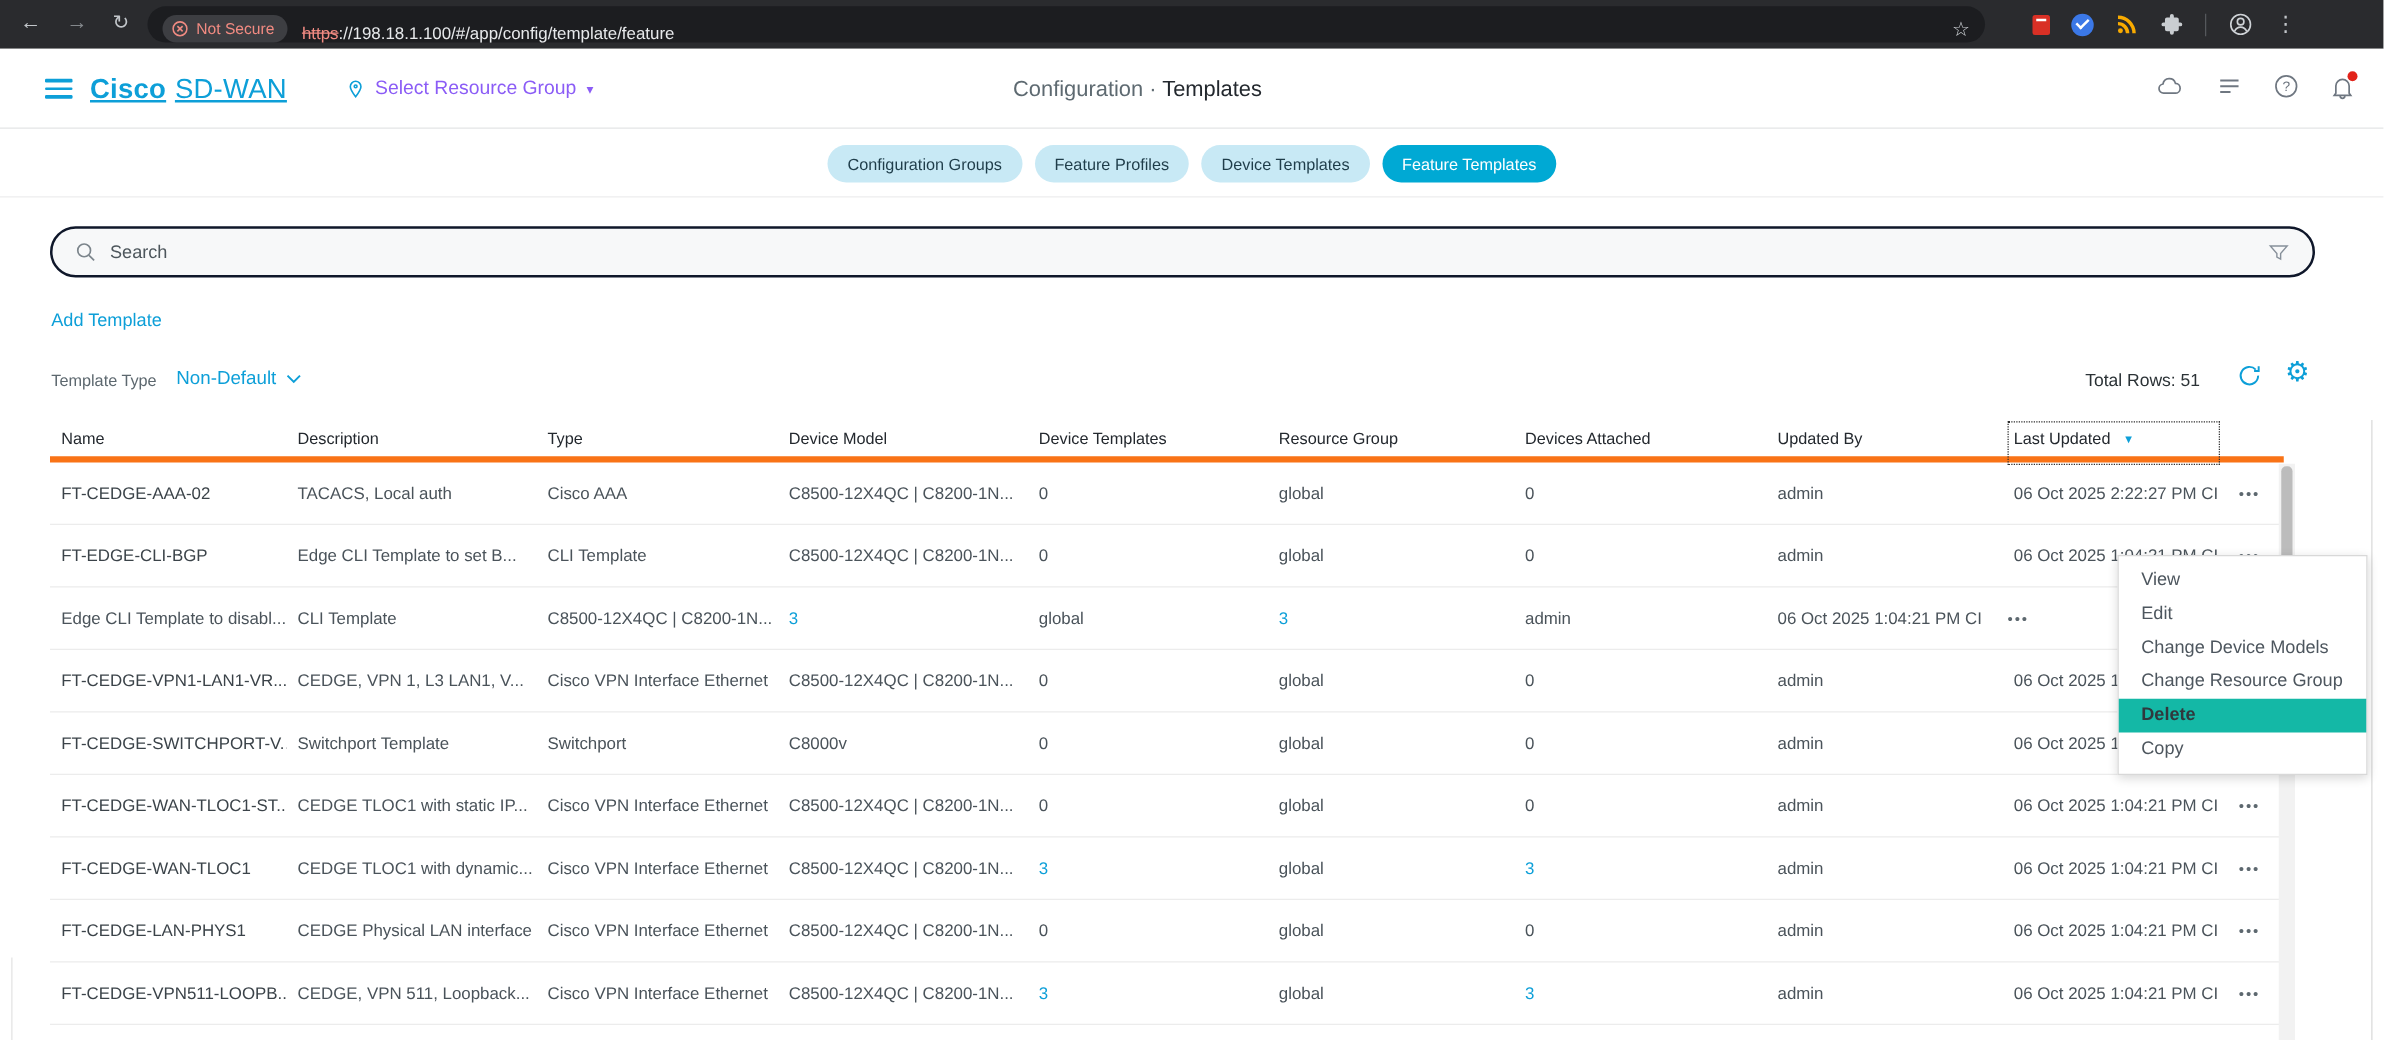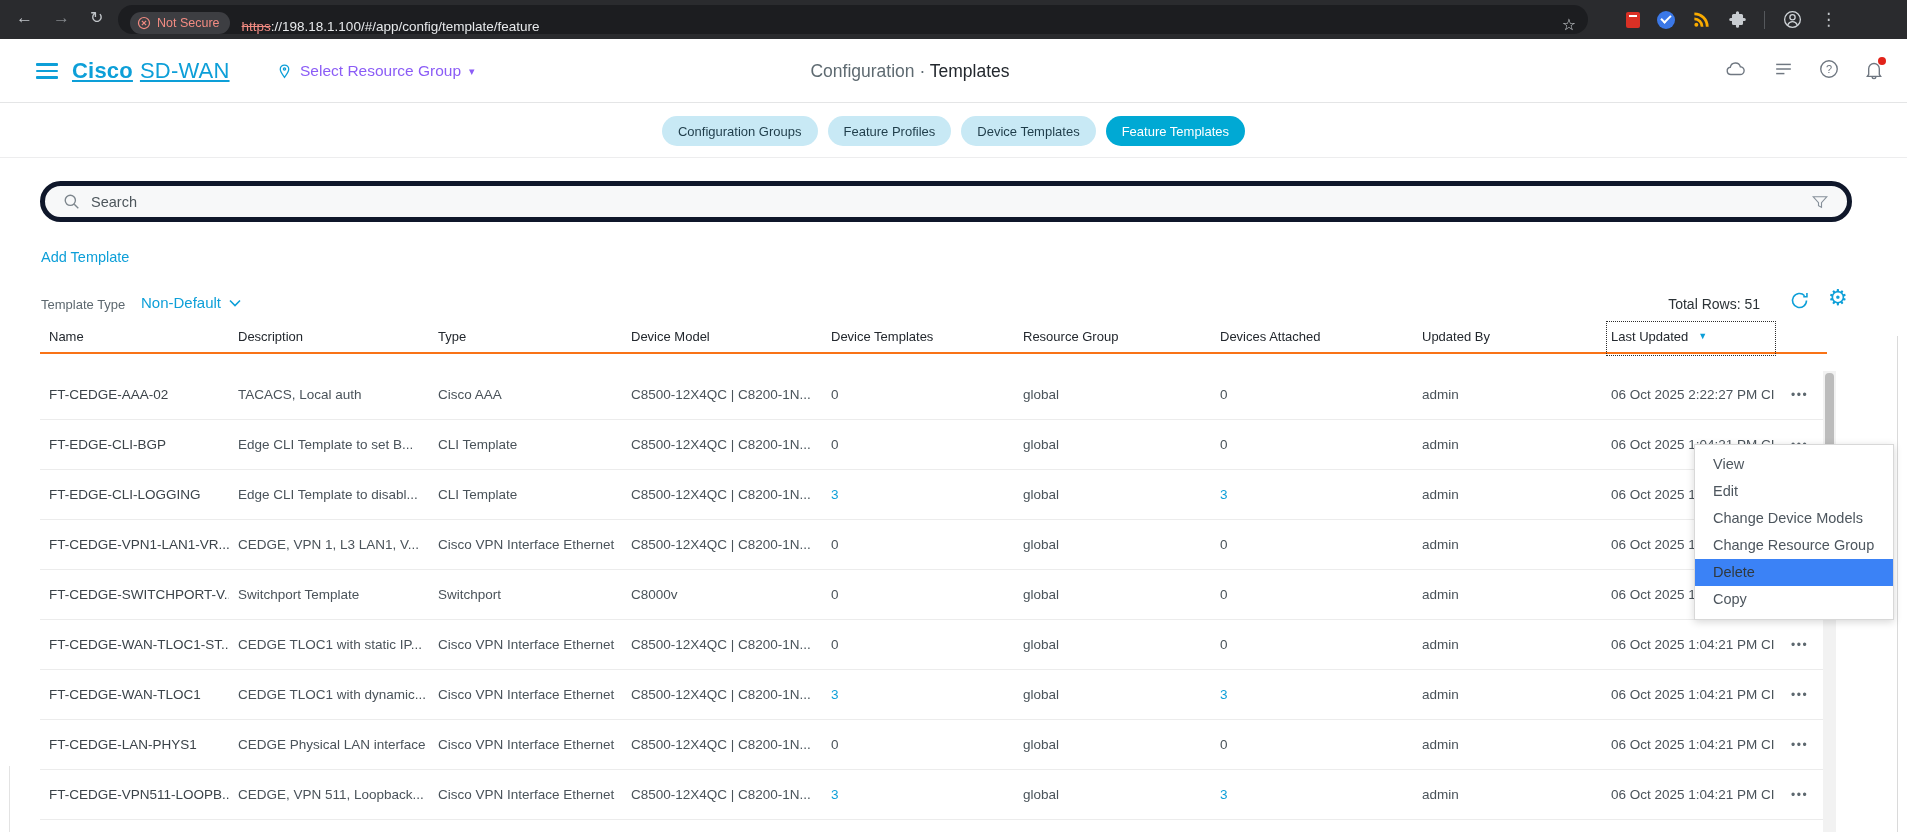--- a/index.html
+++ b/index.html
@@ -39,55 +39,55 @@
   .bell-wrap { position:relative; }
   .bell-dot { position:absolute; right:-1px; top:-1px; width:8px; height:8px; border-radius:50%; background:#e2231a; }
 
   
   .tab-bar { position:absolute; top:116px; left:0; width:100%; display:flex; justify-content:center; gap:10px; }
   .tab { height:30px; border:none; border-radius:16px; padding:0 16px; background:#c8e9f5; color:#1f3d4a; font-size:13px; font-family:inherit; }
   .tab.active { background:#00a9d4; color:#fff; }
   .tabbar-divider { position:absolute; top:157px; left:0; width:100%; height:1px; background:#ededee; }
 
   
-  .search-bar { position:absolute; top:181px; left:40px; width:1812px; height:41px; background:#f7f8f9; border:5px solid #0f172a; border-radius:21px; display:flex; align-items:center; padding:0 18px; }
+  .search-bar { position:absolute; top:181px; left:40px; width:1812px; height:41px; background:#f7f8f9; border:2px solid #0f172a; border-radius:21px; display:flex; align-items:center; padding:0 18px; }
   .search-input { flex:1; margin-left:11px; border:none; outline:none; background:transparent; font-size:14.5px; color:#3c454c; font-family:inherit; }
   .search-input::placeholder { color:#4d565c; opacity:1; }
 
   
   .add-template { position:absolute; left:41px; top:249px; color:#0d9fd8; font-size:14.5px; }
   .filter-label { position:absolute; left:41px; top:297px; font-size:13px; color:#5d686f; }
   .filter-value { position:absolute; left:141px; top:294px; font-size:15px; color:#0d9fd8; display:flex; align-items:center; gap:8px; }
   .total-rows { position:absolute; right:147px; top:296px; font-size:14px; color:#2b3236; }
   .refresh-btn { position:absolute; left:1789px; top:290px; }
   .gear-btn { position:absolute; left:1828px; top:285px; color:#0d9fd8; font-size:22px; }
 
   
   .grid-cols { display:grid; grid-template-columns:189px 200px 193px 200px 192px 197px 202px 189px 185px 40px; }
-  .thead { position:absolute; top:320px; left:40px; width:1787px; height:34px; border-bottom:2px solid #f97316; }
+  .thead { position:absolute; top:336px; left:40px; width:1787px; height:34px; border-bottom:5px solid #f97316; }
   .hcell { display:flex; align-items:center; padding-left:9px; font-size:13px; color:#23282e; white-space:nowrap; overflow:hidden; }
   .sort { color:#0d9fd8; font-size:9px; margin-left:10px; }
   .sort-focus { position:absolute; left:1566px; top:1px; width:170px; height:35px; border:1.5px dotted #2c2c2c; }
   .tbody { position:absolute; top:370px; left:40px; width:1787px; }
   .trow { height:50px; border-bottom:1px solid #ececec; }
   .cell { display:flex; align-items:center; padding-left:9px; font-size:13.5px; color:#4a535a; white-space:nowrap; overflow:hidden; }
   .c-name { color:#3b4349; }
   .cell-link { color:#0d9fd8; }
   .c-actions { color:#5d686f; font-size:12px; letter-spacing:1.5px; padding-left:4px; }
 
   
   .vscroll-track { position:absolute; left:1823px; top:371px; width:13px; height:461px; background:#f2f2f2; z-index:5; }
   .vscroll-thumb { position:absolute; left:2px; top:2px; width:9px; height:176px; background:#bcbcbc; border-radius:4px; }
   .table-right-edge { position:absolute; left:1897px; top:336px; width:1px; height:496px; background:#dadada; }
   .panel-edge { position:absolute; left:9px; top:766px; width:1px; height:66px; background:#e3e3e3; }
 
   
   .context-menu { position:absolute; left:1694px; top:420px; width:200px; background:#fff; border:1px solid #d8d8d8; box-shadow:0 2px 8px rgba(0,0,0,.16); padding:6px 0; z-index:20;margin-top:24px; }
   .menu-item { height:27px; line-height:27px; padding-left:18px; font-size:14.5px; color:#4d565e; white-space:nowrap; }
-  .menu-item.highlighted { background:#3b82f6; color:#30383d; }
+  .menu-item.highlighted { background:#14b8a6; color:#30383d;font-weight:bold; }
 
   svg { display:block; }
 </style>
 </head>
 <body>
 
 <div class="screen">
 
   <div class="browser-bar">
     <span class="nav-glyph nav-back">←</span>
@@ -256,21 +256,20 @@
     <div class="cell">CLI Template</div>
     <div class="cell">C8500-12X4QC | C8200-1N...</div>
     <div class="cell">0</div>
     <div class="cell">global</div>
     <div class="cell">0</div>
     <div class="cell">admin</div>
     <div class="cell c-date">06 Oct 2025 1:04:21 PM CI</div>
     <div class="cell c-actions">•••</div>
   </div>
       <div class="trow grid-cols">
-    <div class="cell c-name">FT-EDGE-CLI-LOGGING</div>
     <div class="cell">Edge CLI Template to disabl...</div>
     <div class="cell">CLI Template</div>
     <div class="cell">C8500-12X4QC | C8200-1N...</div>
     <div class="cell cell-link">3</div>
     <div class="cell">global</div>
     <div class="cell cell-link">3</div>
     <div class="cell">admin</div>
     <div class="cell c-date">06 Oct 2025 1:04:21 PM CI</div>
     <div class="cell c-actions">•••</div>
   </div>

